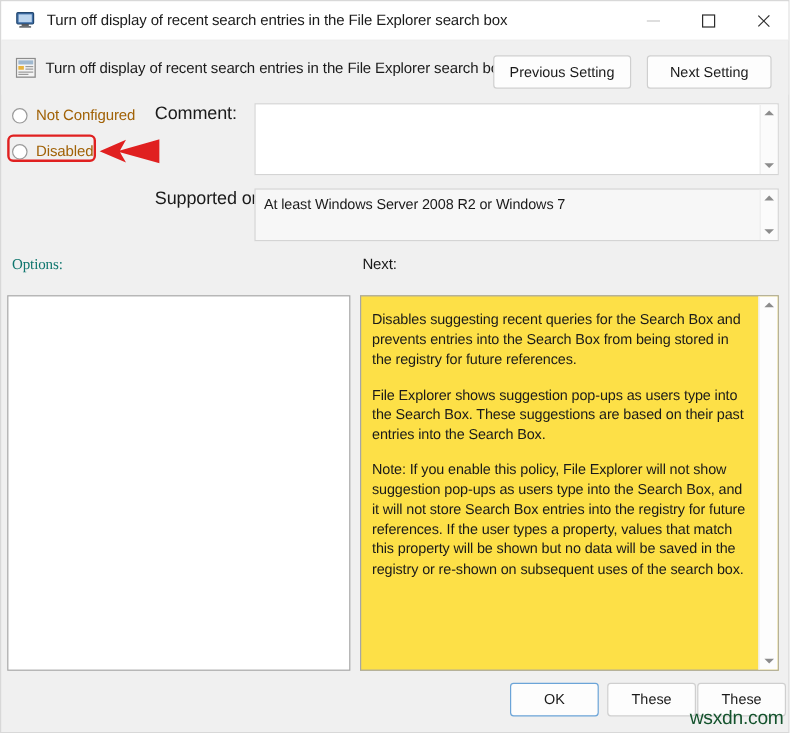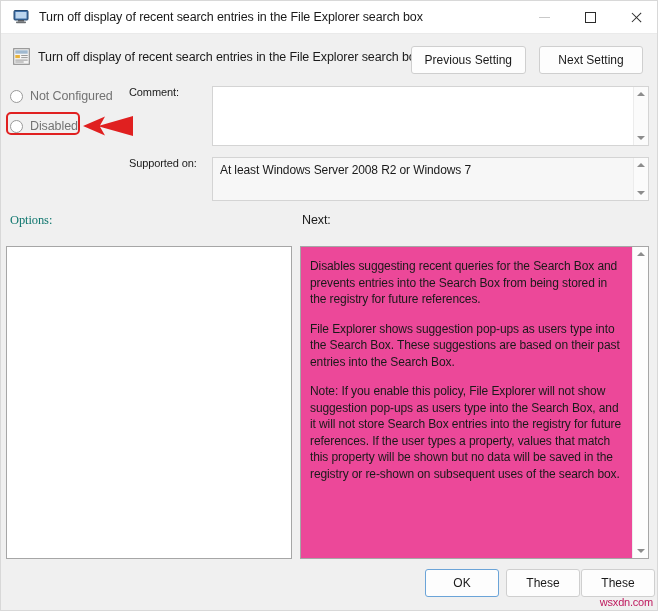--- a/index.html
+++ b/index.html
@@ -112,41 +112,41 @@
     border-width: 1.5px;
   }
   .radio-row.checked .radio-mark::after {
     content: "";
     position: absolute; left: 50%; top: 50%;
     width: 6px; height: 6px;
     margin-left: -3px; margin-top: -3px;
     border-radius: 50%;
     background: #0a62c0;
   }
-  .radio-label { font-size: 12.5px; color: #737373; letter-spacing: -0.1px; }
+  .radio-label { font-size: 12.5px; color: #a16207; letter-spacing: -0.1px; }
 
   
   .anno-box {
     position: absolute;
     left: 5px; top: 111px;
     width: 74px; height: 23px;
     border: 2.2px solid #e02020;
     border-radius: 5px;
     pointer-events: none;
   }
   .anno-arrow {
     position: absolute;
     left: 80px; top: 112px;
     width: 52px; height: 26px;
     pointer-events: none;
   }
 
   .field-label {
     position: absolute;
-    font-size: 11px; color: #1a1a1a; letter-spacing: -0.1px;
+    font-size: 15px; color: #1a1a1a; letter-spacing: -0.1px;
   }
   .lbl-comment { left: 128px; top: 7px; }
   .lbl-supported { left: 128px; top: 78px; }
 
   .textbox {
     position: absolute;
     background: #ffffff;
     border: 1px solid #d4d4d4;
     overflow: hidden;
   }
@@ -185,21 +185,21 @@
   
   .panel-options {
     position: absolute; left: 5px; top: 245px;
     width: 286px; height: 313px;
     background: #ffffff;
     border: 1px solid #a6a6a6;
   }
   .panel-help {
     position: absolute; left: 299px; top: 245px;
     width: 349px; height: 313px;
-    background: #ec4899;
+    background: #fde047;
     border: 1px solid #a6a6a6;
   }
   .help-body {
     position: absolute; left: 0; top: 0;
     width: 332px; height: 100%;
     padding: 11px 10px 0 9px;
     overflow: hidden;
   }
   .help-body p {
     margin: 0 0 13px 0;
@@ -226,21 +226,21 @@
   .btn-ok {
     right: 160px;
     border: 1.4px solid #6ba4d8 !important;
     background: #fdfdfd;
   }
   .btn-cancel { right: 79px; }
   .btn-apply { right: 4px; }
 
   .watermark {
     position: absolute; right: 6px; bottom: 2px;
-    font-size: 11px; color: #be185d;
+    font-size: 16px; color: #14532d;
     letter-spacing: -0.2px;
   }
 </style>
 </head>
 <body>
 
 <div class="window">
 
   <div class="titlebar">
     <span class="title-icon">

